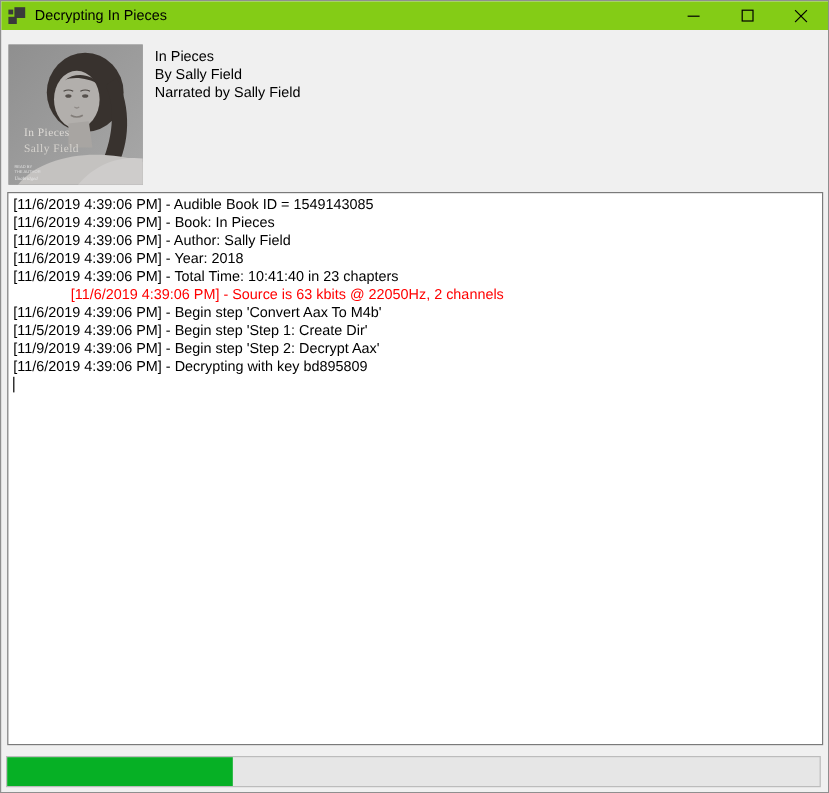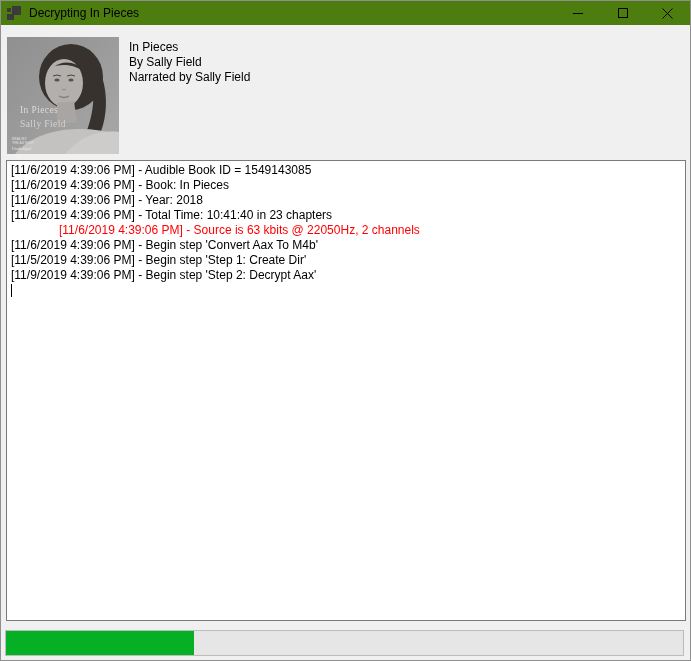--- a/index.html
+++ b/index.html
@@ -9,21 +9,21 @@
     background: #f0f0f0;
   }
   .window {
     position: relative; width: 691px; height: 661px;
     background: #f0f0f0; border: 1px solid #8f8f8f;
     box-sizing: border-box; overflow: hidden;
   }
   
   .titlebar {
     position: absolute; top: 0; left: 0; right: 0; height: 24px;
-    background: #4d7c0f;
+    background: #84cc16;
   }
   .app-icon { position: absolute; left: 6px; top: 5px; width: 14px; height: 14px; }
   .app-icon .sq { position: absolute; background: #3a3a3a; }
   .app-icon .sq1 { left: 0; top: 2px; width: 4px; height: 4px; }
   .app-icon .sq2 { left: 5px; top: 0; width: 9px; height: 9px; }
   .app-icon .sq3 { left: 0; top: 8px; width: 7px; height: 6px; }
   .title-text {
     position: absolute; left: 28px; top: 0; height: 24px;
     line-height: 24px; font-size: 12px; color: #000;
   }
@@ -132,26 +132,28 @@
 
   <div class="book-info">
     <div>In Pieces</div>
     <div>By Sally Field</div>
     <div>Narrated by Sally Field</div>
   </div>
 
   <div class="log-box">
     <div class="log-line">[11/6/2019 4:39:06 PM] - Audible Book ID = 1549143085</div>
       <div class="log-line">[11/6/2019 4:39:06 PM] - Book: In Pieces</div>
+      <div class="log-line">[11/6/2019 4:39:06 PM] - Author: Sally Field</div>
       <div class="log-line">[11/6/2019 4:39:06 PM] - Year: 2018</div>
       <div class="log-line">[11/6/2019 4:39:06 PM] - Total Time: 10:41:40 in 23 chapters</div>
       <div class="log-line error">[11/6/2019 4:39:06 PM] - Source is 63 kbits @ 22050Hz, 2 channels</div>
       <div class="log-line">[11/6/2019 4:39:06 PM] - Begin step 'Convert Aax To M4b'</div>
       <div class="log-line">[11/5/2019 4:39:06 PM] - Begin step 'Step 1: Create Dir'</div>
       <div class="log-line">[11/9/2019 4:39:06 PM] - Begin step 'Step 2: Decrypt Aax'</div>
+      <div class="log-line">[11/6/2019 4:39:06 PM] - Decrypting with key bd895809</div>
       <div class="caret-line">
       <span class="caret"></span>
     </div>
   </div>
 
   <div class="progress" style="background: rgb(230, 230, 230);">
     <div class="progress-fill" style="width: 27.8%; background: rgb(6, 176, 37);"></div>
   </div>
 
 </div>

